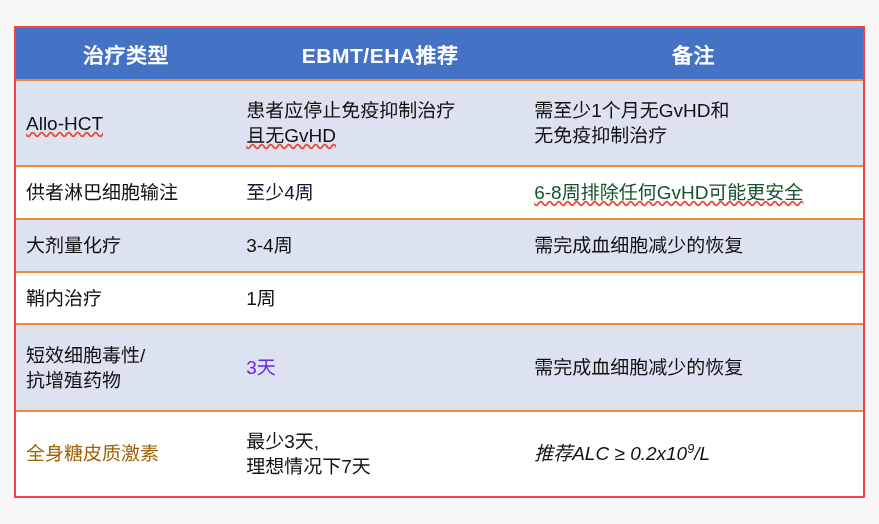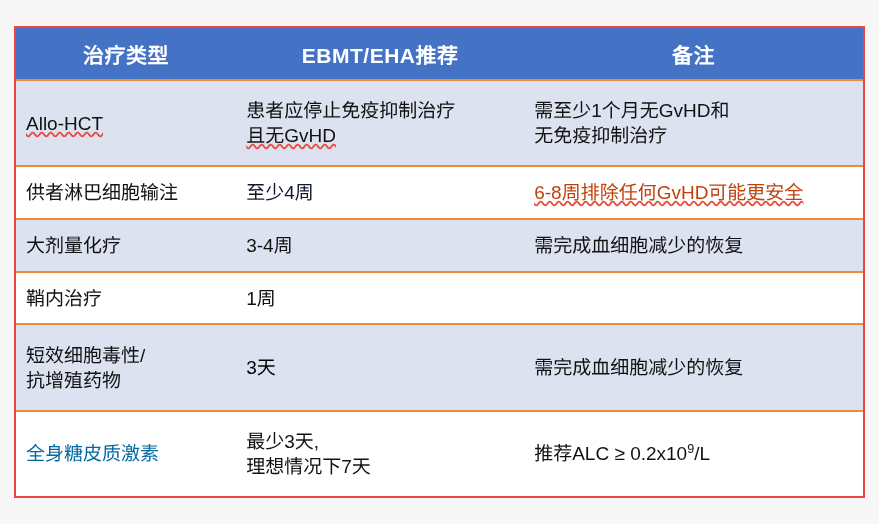--- a/index.html
+++ b/index.html
@@ -132,21 +132,21 @@
         </td>
       </tr>
 
       <tr class="data-row plain" style="background: rgb(255, 255, 255);">
         <td class="cell-type" style="color: rgb(17, 17, 17);">
           <span class="line">供者淋巴细胞输注</span>
         </td>
         <td class="cell-rec" style="color: #0f172a;">
           <span class="line">至少4周</span>
         </td>
-        <td class="cell-note" style="color: #c2410c;">
+        <td class="cell-note" style="color: #14532d;">
           <span class="line misspell">6-8周排除任何GvHD可能更安全</span>
         </td>
       </tr>
 
       <tr class="data-row shaded" style="background: rgb(220, 226, 240);">
         <td class="cell-type" style="color: rgb(17, 17, 17); margin-top: 29px;">
           <span class="line">大剂量化疗</span>
         </td>
         <td class="cell-rec" style="color: rgb(17, 17, 17);">
           <span class="line">3-4周</span>
@@ -166,36 +166,36 @@
         <td class="cell-note" style="color: rgb(17, 17, 17);">
           
         </td>
       </tr>
 
       <tr class="data-row shaded" style="background: rgb(220, 226, 240);">
         <td class="cell-type" style="color: rgb(17, 17, 17);">
           <span class="line">短效细胞毒性/</span>
           <span class="line">抗增殖药物</span>
         </td>
-        <td class="cell-rec" style="color: #000000;">
+        <td class="cell-rec" style="color: #6d28d9;">
           <span class="line">3天</span>
         </td>
         <td class="cell-note" style="color: rgb(17, 17, 17);">
           <span class="line">需完成血细胞减少的恢复</span>
         </td>
       </tr>
 
       <tr class="data-row plain" style="background: rgb(255, 255, 255);">
-        <td class="cell-type" style="color: #0369a1;">
+        <td class="cell-type" style="color: #a16207;">
           <span class="line">全身糖皮质激素</span>
         </td>
         <td class="cell-rec" style="color: rgb(17, 17, 17);">
           <span class="line">最少3天,</span>
           <span class="line">理想情况下7天</span>
         </td>
-        <td class="cell-note" style="color: rgb(17, 17, 17);">
+        <td class="cell-note" style="color: rgb(17, 17, 17); font-style: italic;">
           <span class="line"><span>推荐ALC ≥ 0.2x10</span><sup class="exp">9</sup><span>/L</span></span>
         </td>
       </tr>
 
     </tbody>
   </table>
 </div>
 
 </body></html>

